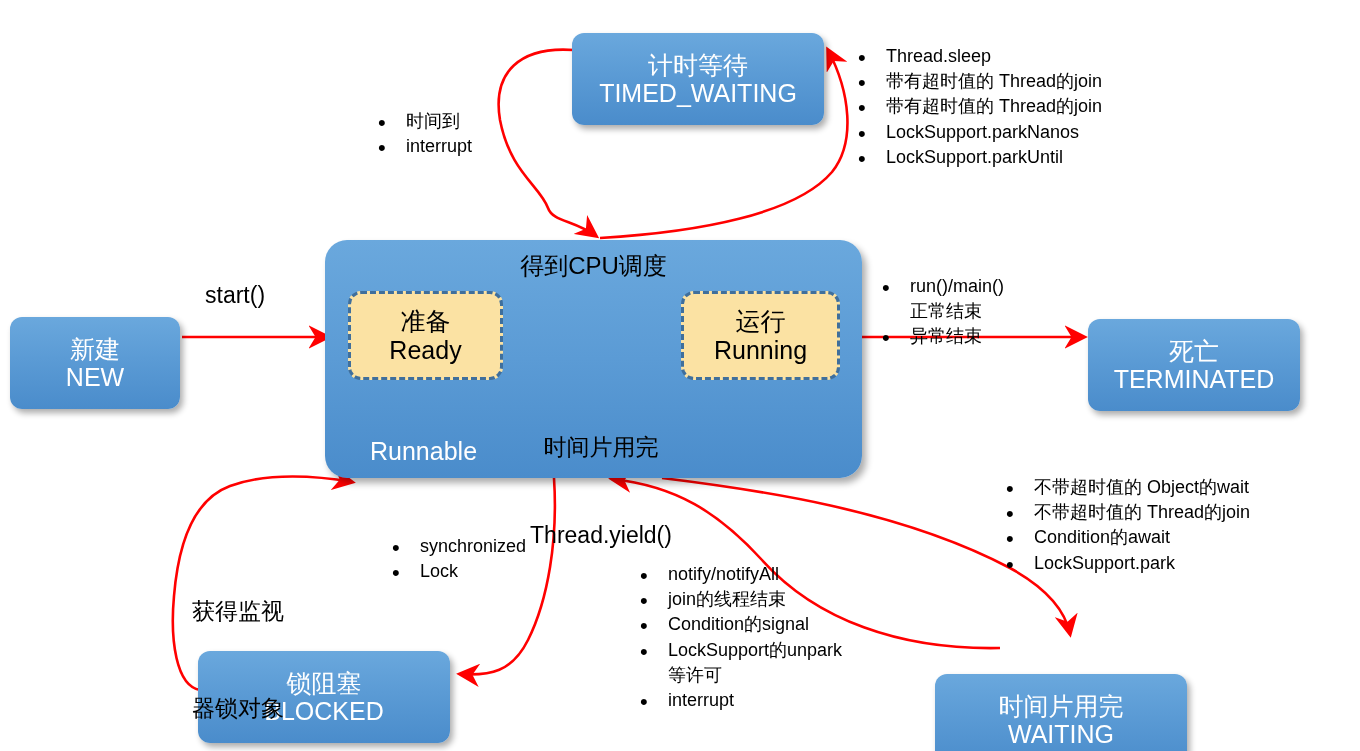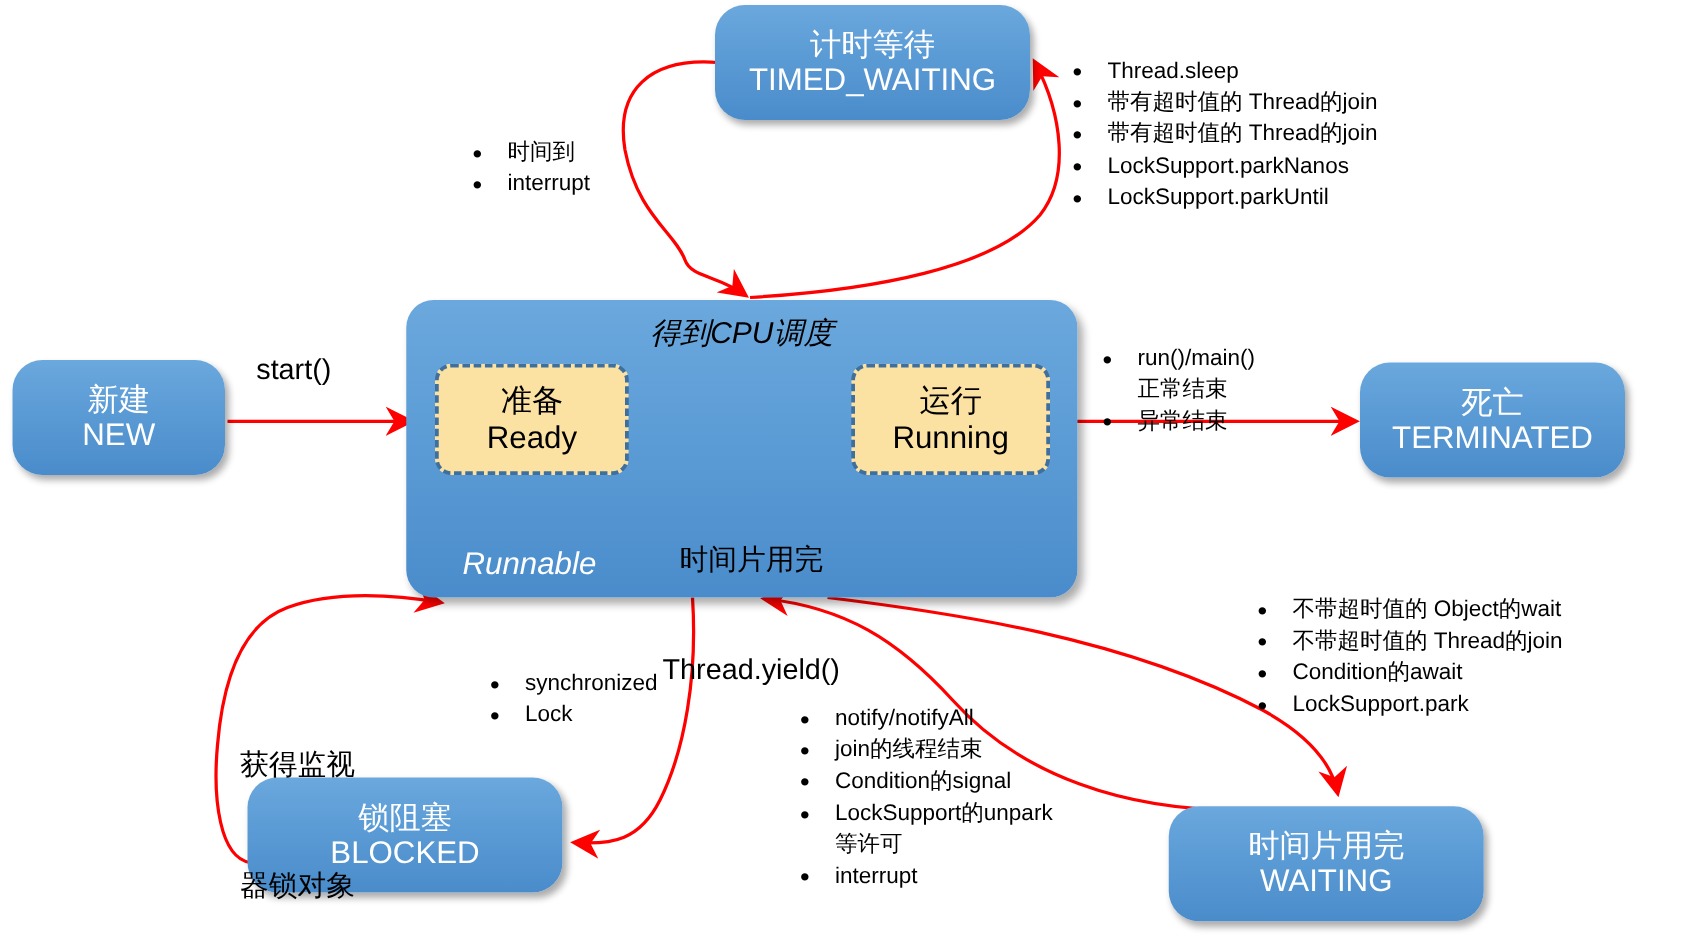--- a/index.html
+++ b/index.html
@@ -22,47 +22,47 @@
     width: 1360px;
     height: 751px;
     pointer-events: none;
     z-index: 1;
   }
 
   
   .state-box {
     position: absolute;
     box-sizing: border-box;
-    border-radius: 24px;
+    border-radius: 12px;
     background: linear-gradient(180deg, #6aa8dd 0%, #5b9bd5 45%, #4a8ccb 100%);
     box-shadow: 3px 4px 6px rgba(0,0,0,0.33);
     color: #ffffff;
     display: flex;
     flex-direction: column;
     align-items: center;
     justify-content: center;
     line-height: 1.13;
     z-index: 3;
+    margin-top: 29px;
   }
   .state-box .cn { font-size: 25px; }
   .state-box .en { font-size: 25px; }
 
   
   #runnable-box {
     position: absolute;
     left: 325px;
     top: 240px;
     width: 537px;
     height: 238px;
     box-sizing: border-box;
     border-radius: 22px;
     background: linear-gradient(180deg, #6aa8dd 0%, #5b9bd5 50%, #4a8ccb 100%);
     box-shadow: 4px 5px 7px rgba(0,0,0,0.33);
     z-index: 2;
-    font-style: italic;
   }
   #runnable-label {
     position: absolute;
     left: 45px;
     bottom: 12px;
     color: #ffffff;
     font-size: 25px;
   }
   #cpu-label {
     position: absolute;

